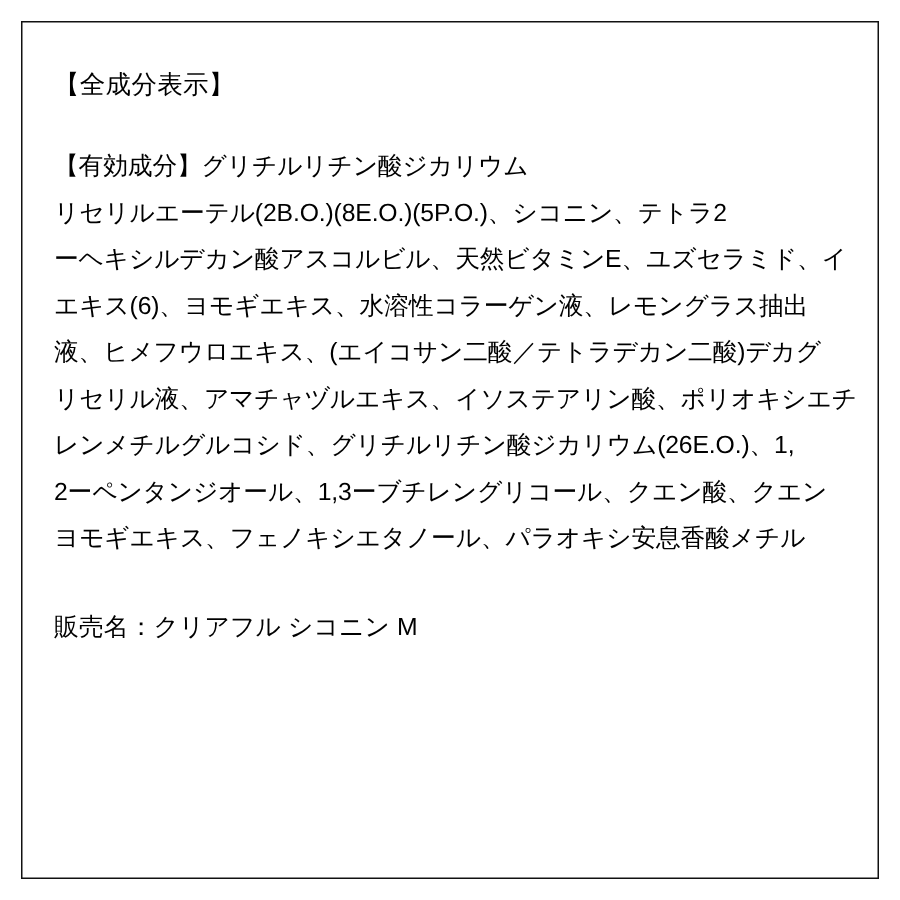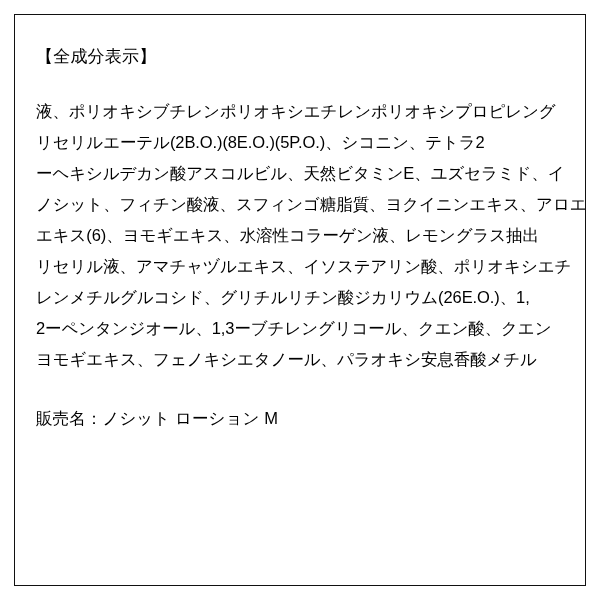--- a/index.html
+++ b/index.html
@@ -61,25 +61,25 @@
   }
 </style>
 </head>
 <body>
 
 <div class="page">
   <div class="frame"></div>
   <div class="content">
     <div class="heading">【全成分表示】</div>
     <div class="ingredients">
-      <span class="line">液、ポリオキシブチレンポリオキシエチレンポリオキシプロピレング</span>
+      <span class="line">【有効成分】グリチルリチン酸ジカリウム</span>
       <span class="line">リセリルエーテル(2B.O.)(8E.O.)(5P.O.)、シコニン、テトラ2</span>
       <span class="line">ーヘキシルデカン酸アスコルビル、天然ビタミンE、ユズセラミド、イ</span>
-      <span class="line">ノシット、フィチン酸液、スフィンゴ糖脂質、ヨクイニンエキス、アロエ</span>
       <span class="line">エキス(6)、ヨモギエキス、水溶性コラーゲン液、レモングラス抽出</span>
+      <span class="line">液、ヒメフウロエキス、(エイコサン二酸／テトラデカン二酸)デカグ</span>
       <span class="line">リセリル液、アマチャヅルエキス、イソステアリン酸、ポリオキシエチ</span>
       <span class="line">レンメチルグルコシド、グリチルリチン酸ジカリウム(26E.O.)、1,</span>
       <span class="line">2ーペンタンジオール、1,3ーブチレングリコール、クエン酸、クエン</span>
       <span class="line">ヨモギエキス、フェノキシエタノール、パラオキシ安息香酸メチル</span>
     </div>
-    <div class="sales-name">販売名：ノシット ローション M</div>
+    <div class="sales-name">販売名：クリアフル シコニン M</div>
   </div>
 </div>
 
 </body></html>

